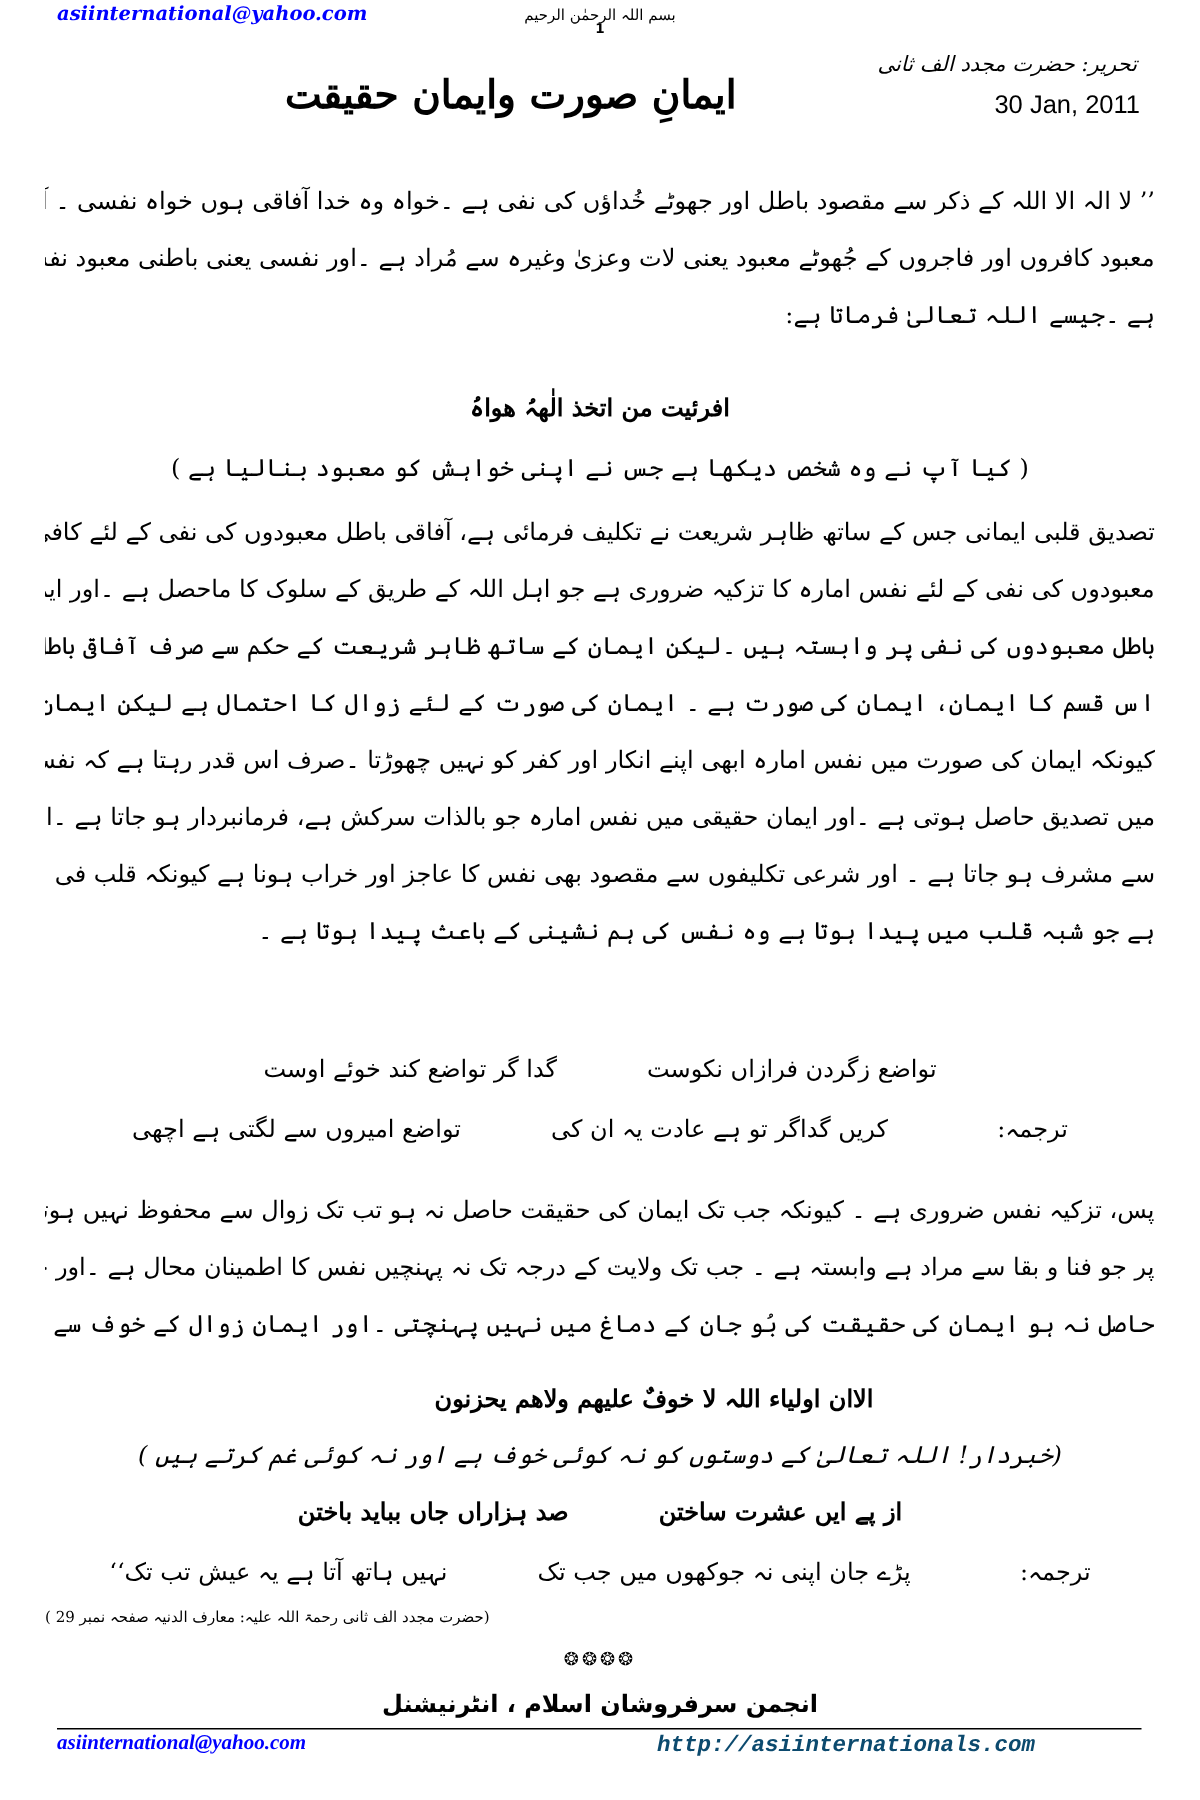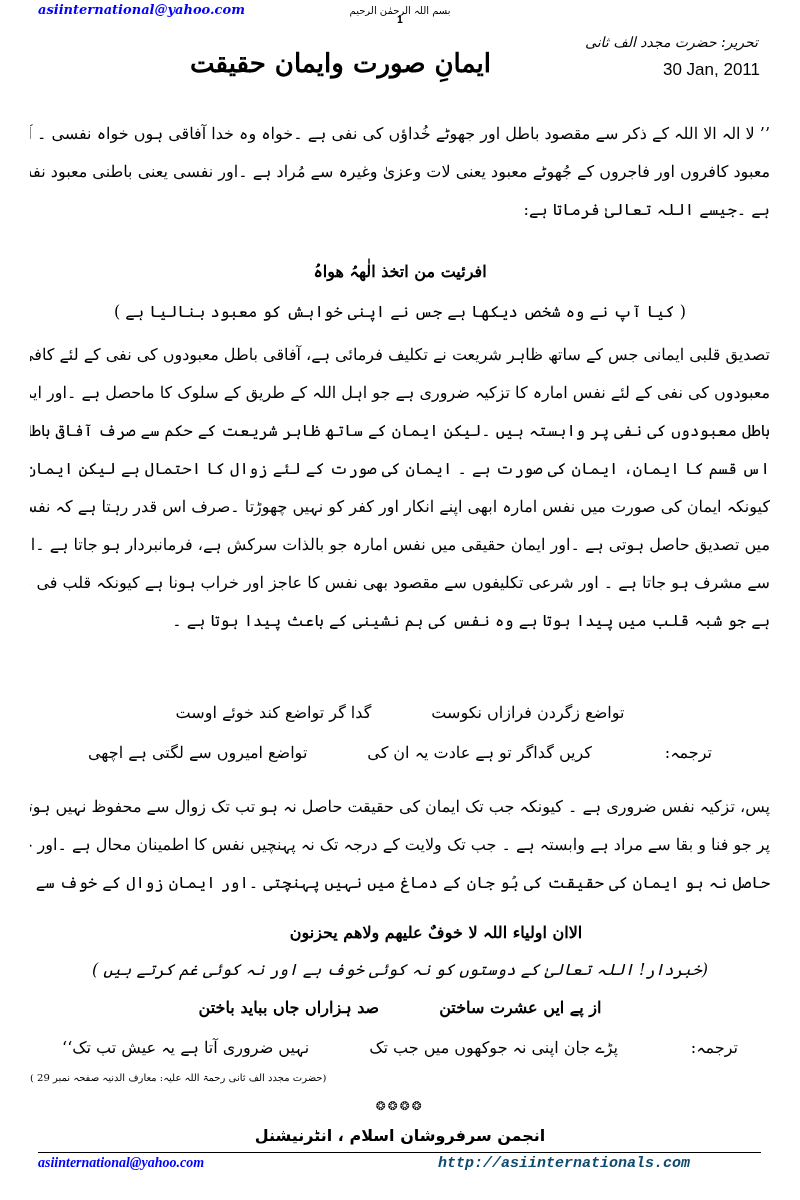--- a/index.html
+++ b/index.html
@@ -196,21 +196,21 @@
 <div class="abs urdu center-line arabic-bold" style="top:923px;padding-left:36px;">الاان اولیاء اللہ لا خوفٌ علیھم ولاھم یحزنون</div>
 <div class="abs urdu center-line" style="top:960px;font-style:italic;">(خبردار! اللہ تعالیٰ کے دوستوں کو نہ کوئی خوف ہے اور نہ کوئی غم کرتے ہیں )</div>
 
 <div class="abs urdu couplet arabic-bold" style="top:998px;">
   <span>از پے ایں عشرت ساختن</span>
   <span>صد ہزاراں جاں بباید باختن</span>
 </div>
 <div class="abs urdu couplet" style="top:1038px;">
   <span class="label">ترجمہ:</span>
   <span>پڑے جان اپنی نہ جوکھوں میں جب تک</span>
-  <span>نہیں ضروری آتا ہے یہ عیش تب تک‘‘</span>
+  <span>نہیں ہاتھ آتا ہے یہ عیش تب تک‘‘</span>
 </div>
 
 <div class="abs urdu ref">
   <span class="ref-inner">(حضرت مجدد الف ثانی رحمۃ اللہ علیہ: معارف الدنیہ صفحہ نمبر 29 )</span>
 </div>
 
 <div class="abs ornament">❂❂❂❂</div>
 
 <div class="abs org-name">انجمن سرفروشان اسلام ، انٹرنیشنل</div>
 <div class="abs footer-rule"></div>

